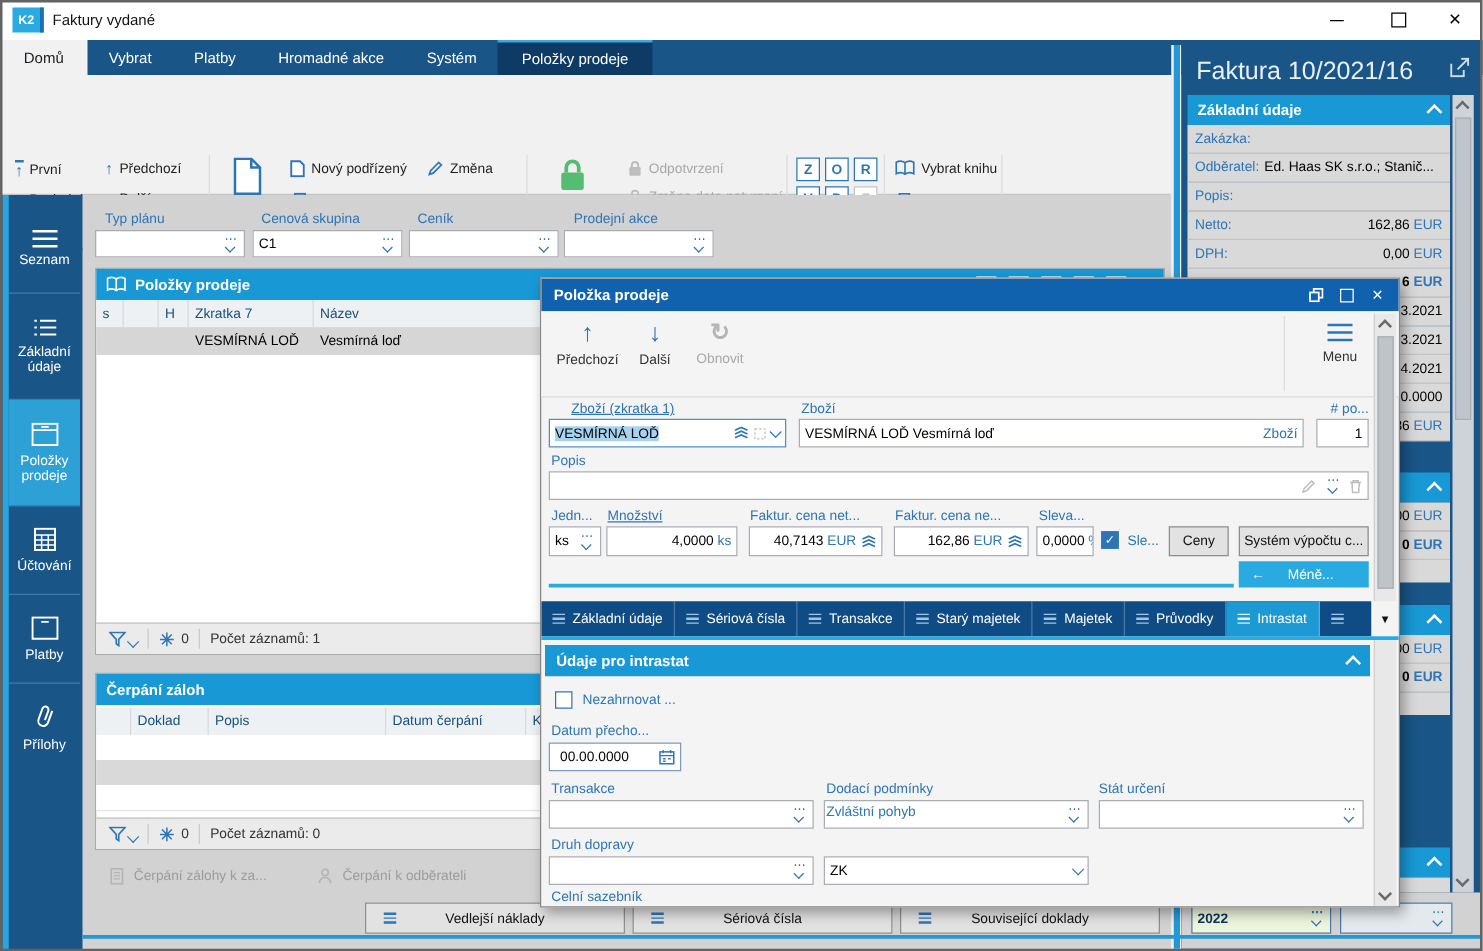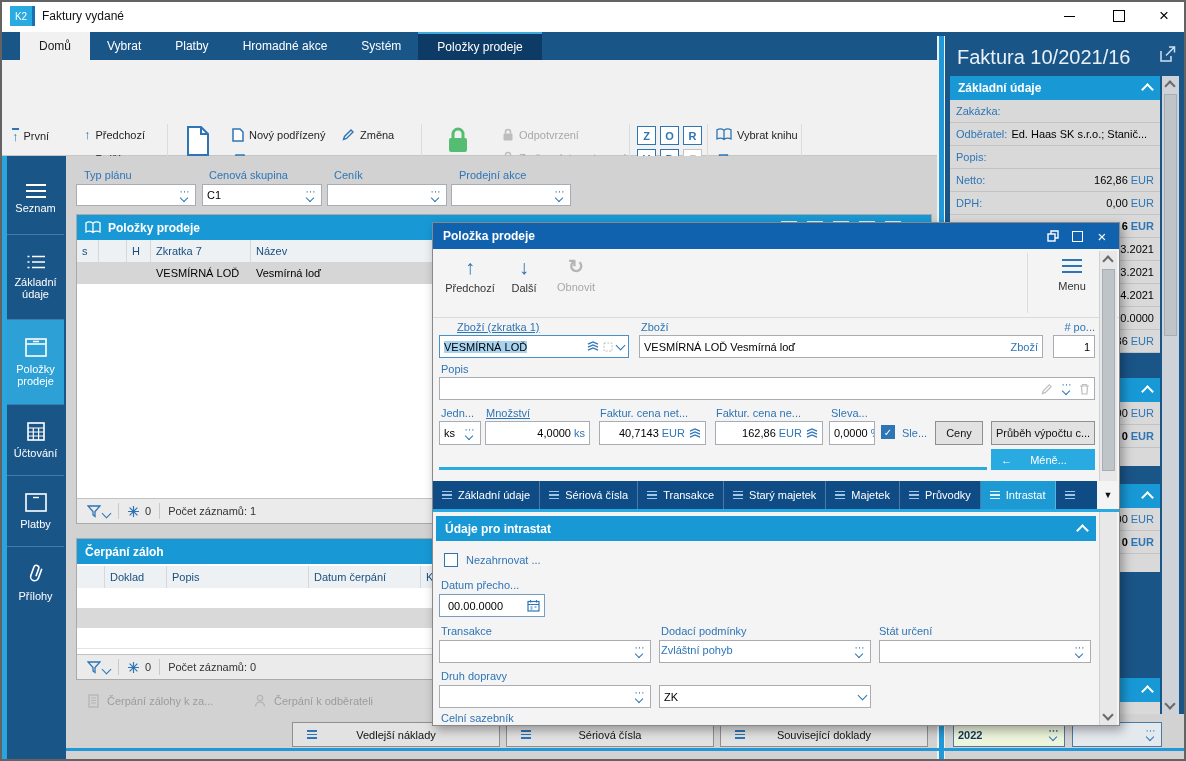--- a/index.html
+++ b/index.html
@@ -42,36 +42,36 @@
   .thead{position:absolute;background:#eef1f4;border-bottom:1px solid #c9cdd1;display:flex;font-size:11px;color:#17507e;align-items:center}
   .tcell{border-right:1px solid #d5d9dd;height:100%;display:flex;align-items:center;padding:0 5px;box-sizing:border-box}
   .scroll{position:absolute;background:#e6e6e6}
   .thumb{position:absolute;left:2px;right:2px;background:#bfc4c9;border:1px solid #a7adb3}
   svg{display:block}
 </style>
 </head>
 <body>
 
 <div class="abs" style="left:0;top:0;width:1186px;height:32px;background:#fff;border-bottom:1px solid #e0e0e0">
-  <div class="abs" style="left:10px;top:6px;width:22px;height:20px;background:#29abe2;border-right:3px solid #1a6fb5;color:#fff;font-size:10px;font-weight:normal;display:flex;align-items:center;justify-content:center">
+  <div class="abs" style="left:10px;top:6px;width:22px;height:20px;background:#29abe2;border-right:3px solid #1a6fb5;color:#fff;font-size:10px;font-weight:bold;display:flex;align-items:center;justify-content:center">
       <span>K2</span>
     </div>
   <div class="abs nw" style="left:42px;top:9px;font-size:12px;color:#111">Faktury vydané</div>
   <div class="abs" style="left:1046px;top:0;width:46px;height:32px;display:flex;align-items:center;justify-content:center">
       <span style="width:11px;height:1px;background:#000;display:inline-block"></span>
     </div>
   <div class="abs" style="left:1096px;top:0;width:46px;height:32px;display:flex;align-items:center;justify-content:center">
       <span style="width:10px;height:10px;border:1px solid #000;display:inline-block"></span>
     </div>
   <div class="abs" style="left:1142px;top:0;width:44px;height:32px;display:flex;align-items:center;justify-content:center;font-size:17px;color:#000">
       <span>×</span>
     </div>
 </div>
 
-<div class="abs" style="left:0;top:32px;width:1186px;height:28px;background:#1a5588;display:flex;align-items:stretch;padding-left:20px;box-sizing:border-box">
+<div class="abs" style="left:0;top:32px;width:1186px;height:28px;background:#1a5588;display:flex;align-items:stretch;padding-left:0;box-sizing:border-box">
   <div style="background:#f1f1f1;color:#1a1a1a;font-size:12px;display:flex;align-items:center;padding:0 19px">
       <span>Domů</span>
     </div>
   <div style="color:#fff;font-size:12px;display:flex;align-items:center;padding:0 17px">
       <span>Vybrat</span>
     </div>
   <div style="color:#fff;font-size:12px;display:flex;align-items:center;padding:0 17px">
       <span>Platby</span>
     </div>
   <div style="color:#fff;font-size:12px;display:flex;align-items:center;padding:0 17px">
@@ -627,21 +627,21 @@
       <span class="unit">%</span>
     </div>
   <div class="cb on" style="left:448px;top:202px">
       <span>✓</span>
     </div>
   <div class="lbl" style="left:469px;top:204px">Sle...</div>
   <div class="gbtn" style="left:502px;top:198px;width:48px;height:24px">
       <span>Ceny</span>
     </div>
   <div class="gbtn" style="left:558px;top:198px;width:104px;height:24px">
-      <span>Průběh výpočtu c...</span>
+      <span>Systém výpočtu c...</span>
     </div>
 
   <div class="abs" style="left:558px;top:226px;width:104px;height:21px;background:#29abe2;color:#fff;font-size:11px;display:flex;align-items:center;padding:0 10px;box-sizing:border-box">
       <span>←</span>
       <span style="flex:1;text-align:center">Méně...</span>
     </div>
   <div class="abs" style="left:6px;top:244px;width:548px;height:3px;background:#29abe2"></div>
 
   <div class="abs" style="left:0;top:258px;width:664px;height:28px;background:#0f4c86;display:flex;align-items:stretch">
     <div class="dtab">

